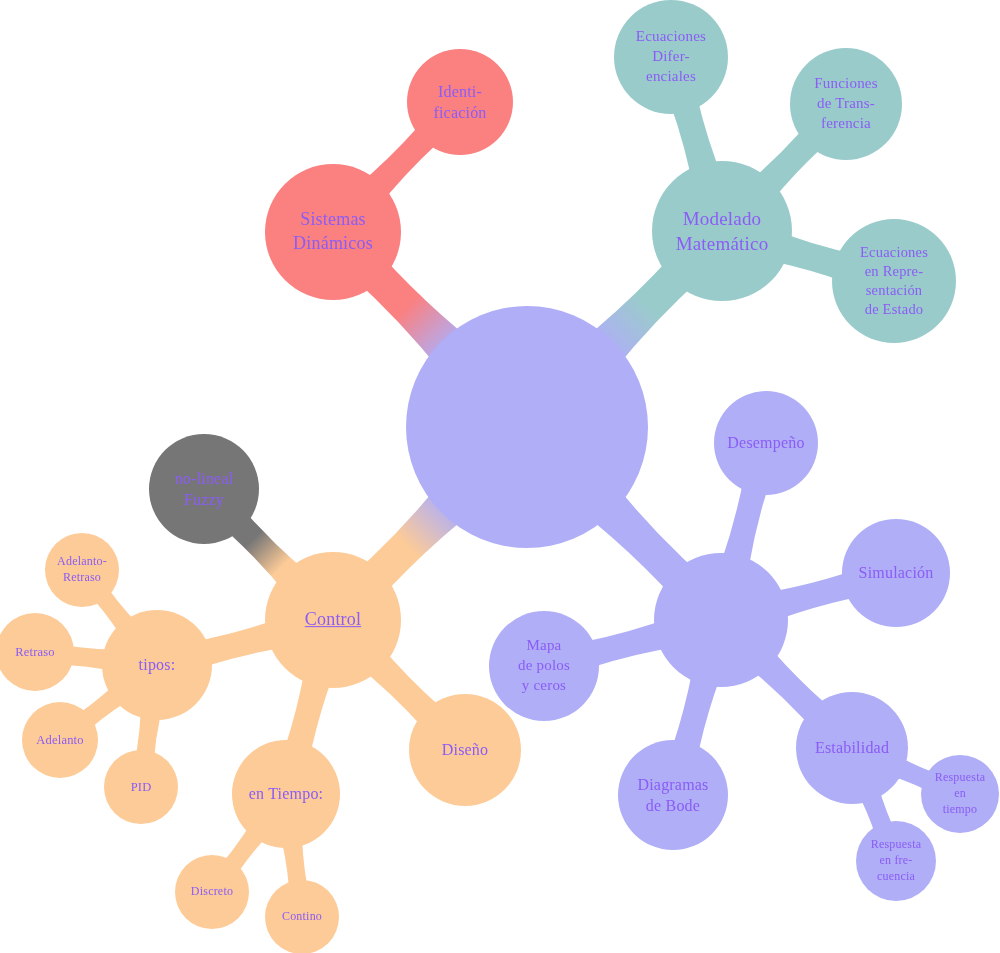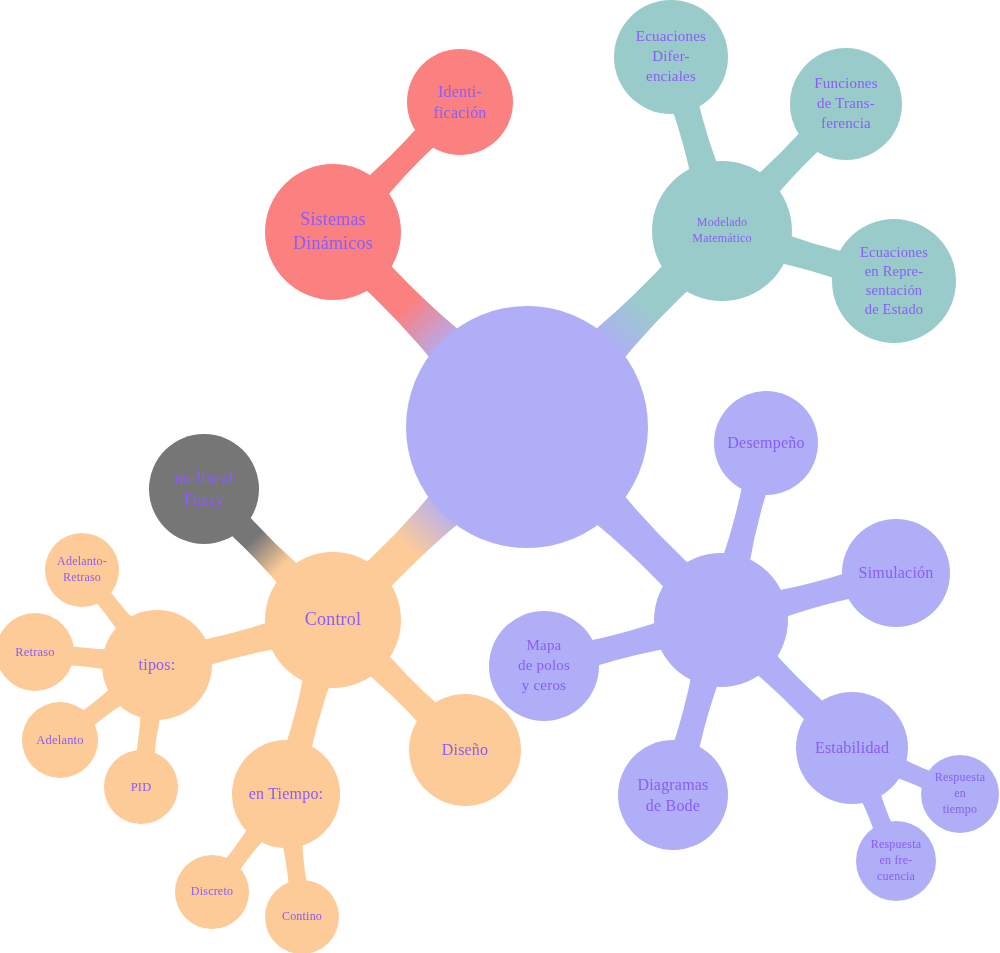--- a/index.html
+++ b/index.html
@@ -109,21 +109,21 @@
       <circle cx="465" cy="750" r="56" fill="#FDCB97"></circle>
       <circle cx="286" cy="794" r="54" fill="#FDCB97"></circle>
       <circle cx="212" cy="892" r="37" fill="#FDCB97"></circle>
       <circle cx="302" cy="917" r="37" fill="#FDCB97"></circle>
     </svg>
   <div id="labels-layer">
       <div class="node-label" style="left: 333px; top: 232px; font-size: 18px;">Sistemas
 Dinámicos</div>
       <div class="node-label" style="left: 460px; top: 102px; font-size: 16px;">Identi-
 ficación</div>
-      <div class="node-label" style="left: 722px; top: 231px; font-size: 12px;">Modelado
+      <div class="node-label" style="left: 722px; top: 231px; font-size: 19px;">Modelado
 Matemático</div>
       <div class="node-label" style="left: 671px; top: 57px; font-size: 15px;">Ecuaciones
 Difer-
 enciales</div>
       <div class="node-label" style="left: 846px; top: 104px; font-size: 15px;">Funciones
 de Trans-
 ferencia</div>
       <div class="node-label" style="left: 894px; top: 281px; font-size: 14.5px;">Ecuaciones
 en Repre-
 sentación
@@ -135,21 +135,21 @@
 y ceros</div>
       <div class="node-label" style="left: 673px; top: 795px; font-size: 16px;">Diagramas
 de Bode</div>
       <div class="node-label" style="left: 852px; top: 748px; font-size: 16px;">Estabilidad</div>
       <div class="node-label" style="left: 960px; top: 794px; font-size: 12px;">Respuesta
 en
 tiempo</div>
       <div class="node-label" style="left: 896px; top: 861px; font-size: 12px;">Respuesta
 en fre-
 cuencia</div>
-      <div class="node-label" style="left: 333px; top: 620px; font-size: 18px;">Control</div>
+      <div class="node-label" style="left: 333px; top: 620px; font-size: 18px; text-decoration: underline;">Control</div>
       <div class="node-label" style="left: 204px; top: 489px; font-size: 16px;">no-lineal
 Fuzzy</div>
       <div class="node-label" style="left: 157px; top: 665px; font-size: 16px;">tipos:</div>
       <div class="node-label" style="left: 82px; top: 570px; font-size: 12px;">Adelanto-
 Retraso</div>
       <div class="node-label" style="left: 35px; top: 652px; font-size: 12.5px;">Retraso</div>
       <div class="node-label" style="left: 60px; top: 740px; font-size: 12.5px;">Adelanto</div>
       <div class="node-label" style="left: 141px; top: 787px; font-size: 12.5px;">PID</div>
       <div class="node-label" style="left: 465px; top: 750px; font-size: 16px;">Diseño</div>
       <div class="node-label" style="left: 286px; top: 794px; font-size: 16px;">en Tiempo:</div>

